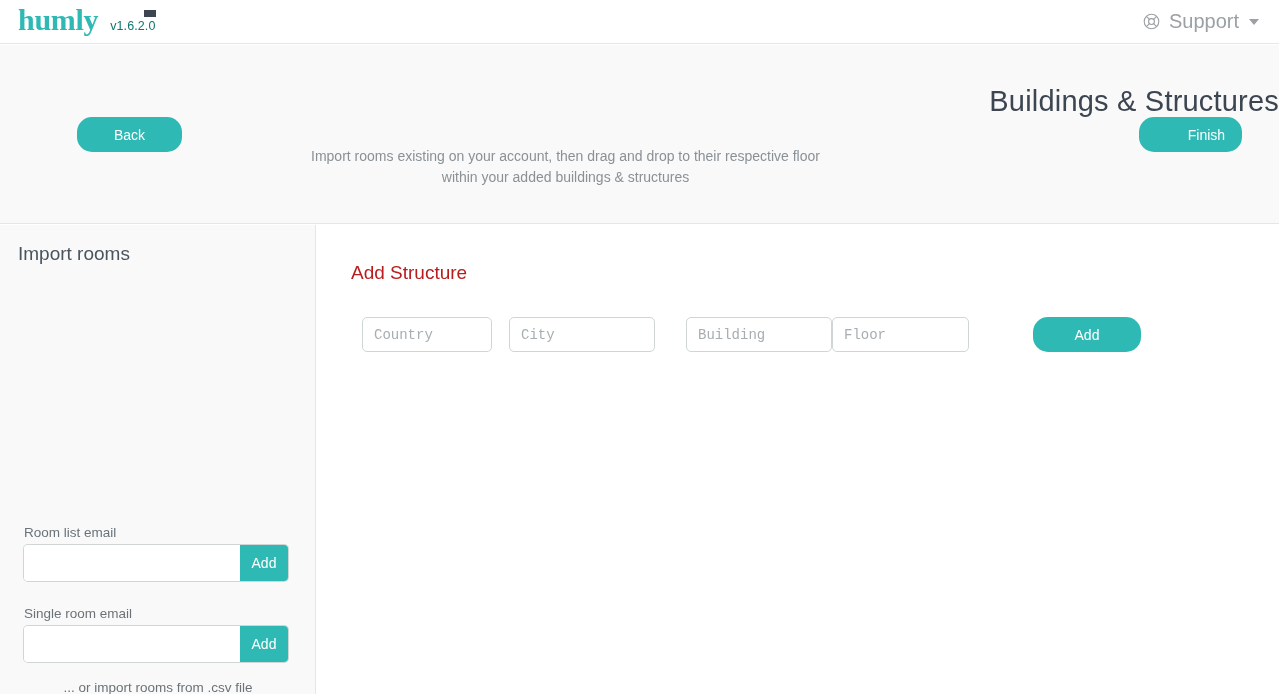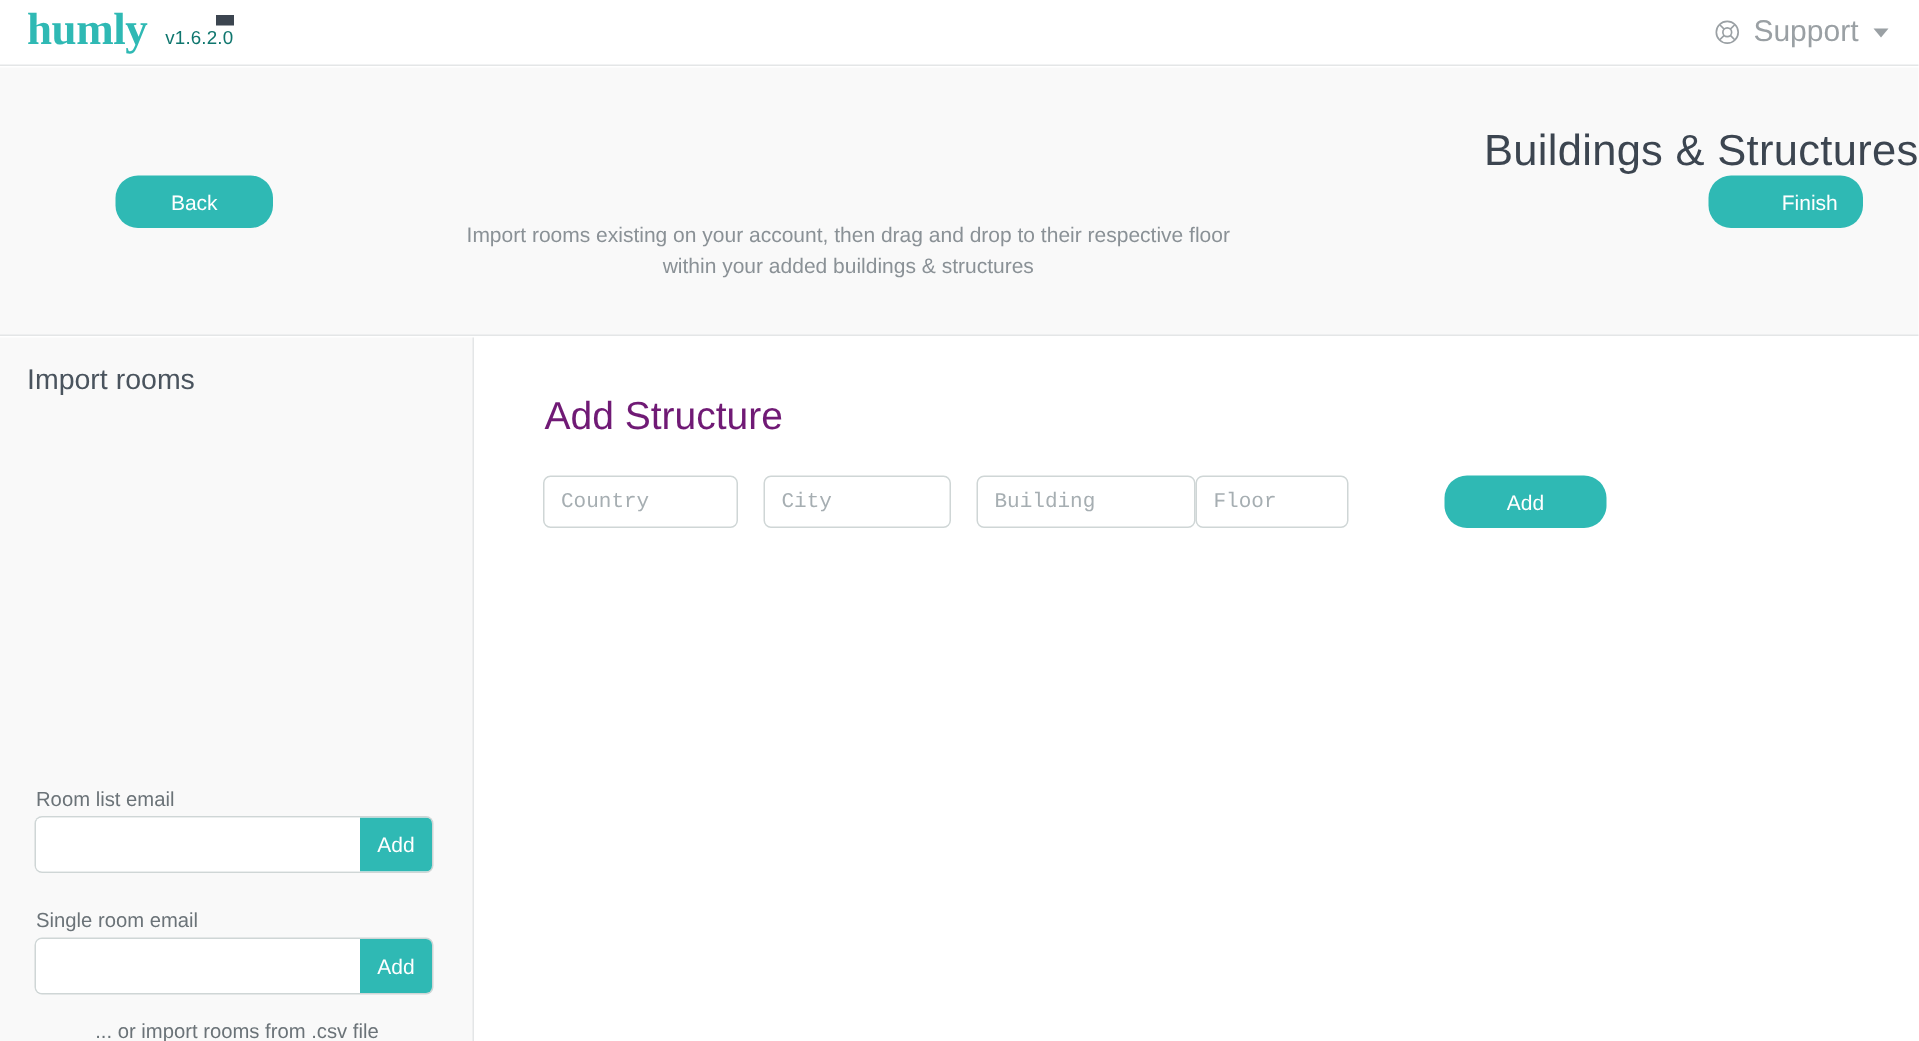--- a/index.html
+++ b/index.html
@@ -190,23 +190,23 @@
 
   
   .main {
     position: absolute;
     left: 317px; top: 225px;
     width: 962px; height: 469px;
     background: #ffffff;
   }
   .main-title {
     position: absolute;
-    left: 46px; top: 37px;
-    font-size: 26px;
-    color: #701a75;
+    left: 34px; top: 37px;
+    font-size: 19px;
+    color: #b91c1c;
     font-weight: 400;
   }
   .struct-row {
     position: absolute;
     left: 45px; top: 92px;
     display: flex;
     align-items: center;
   }
   .struct-input {
     height: 35px;
@@ -214,23 +214,23 @@
     border-radius: 5px;
     outline: none;
     background: #ffffff;
     padding: 0 11px;
     font-family: Liberation Mono, monospace;
     font-size: 14px;
     color: #4a545e;
   }
   .struct-input::placeholder { color: #a6aeb2; opacity: 1; }
   .in-country  { width: 130px; margin-right: 17px; }
-  .in-city     { width: 125px; margin-right: 17px; }
+  .in-city     { width: 146px; margin-right: 31px; }
   .in-building { width: 146px; }
-  .in-floor    { width: 102px; margin-right: 24px; }
+  .in-floor    { width: 137px; margin-right: 24px; }
   .btn-add-struct { width: 108px; height: 35px; }
 </style>
 </head>
 <body>
 
 <div class="topbar">
   <div class="logo-wrap">
     <div class="logo">humly</div>
     <div class="logo-tick"></div>
     <div class="version">v1.6.2.0</div>

